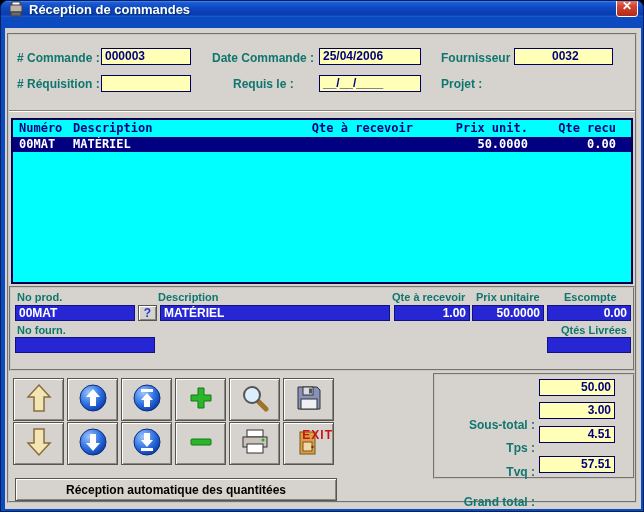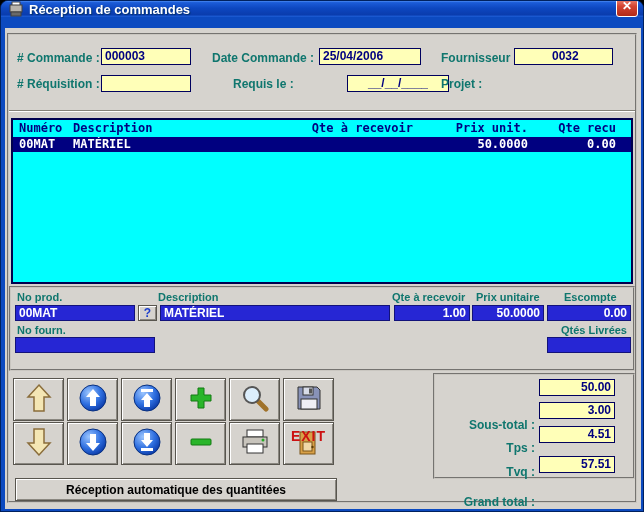--- a/index.html
+++ b/index.html
@@ -37,21 +37,21 @@
     position:absolute; height:17px; background:#ffffb8; border:1px solid #00005e;
     color:#000080; font-weight:bold; font-size:12px; line-height:15px; padding:0 3px;
     white-space:nowrap; overflow:hidden;
   }
   .bfield{
     position:absolute; height:16px; background:#2626d4; border:1px solid #12127a;
     color:#fff; font-weight:bold; font-size:12px; line-height:14px; padding:0 3px;
     white-space:nowrap; overflow:hidden;
   }
   .r{ text-align:right; }
-  .c{ text-align:center;margin-left:28px; }
+  .c{ text-align:left; }
 
   .grid{
     position:absolute; left:6px; top:90px; width:622px; height:166px;
     background:#00ffff; border:2px solid #00004e;
     font-family:"DejaVu Sans Mono",monospace; font-weight:bold; font-size:12px; color:#000080;
   }
   .gcell{ position:absolute; white-space:nowrap; overflow:hidden; }
   .ghead{ top:1px; }
   .grow{ position:absolute; left:0; top:17px; width:100%; height:15px; background:#000080; color:#fff; }
   .grow .gcell{ top:0; }
@@ -74,22 +74,22 @@
     font-size:12px; line-height:14px; text-align:center; cursor:pointer;
   }
 
   .tbtn{
     position:absolute; width:51px; height:43px; cursor:pointer;
     background:#d6d3ce; border:1px solid #58554e;
     box-shadow:inset 1px 1px 0 #ffffff, inset -1px -1px 0 #8a8780;
     display:flex; align-items:center; justify-content:center;
   }
   .exit-label{
-    position:absolute; left:0; right:0; top:5px; text-align:center;
-    color:#cc1111; font-weight:bold; font-size:14px; letter-spacing:1px;
+    position:absolute; left:0; right:0; top:5px; text-align:right;
+    color:#cc1111; font-weight:bold; font-size:12px; letter-spacing:1px;
   }
 
   .totals{ position:absolute; left:428px; top:345px; width:202px; height:106px; }
   .trow{ position:absolute; left:0; width:100%; height:18px; }
   .trow .lbl{ left:2px; top:2px; width:98px; text-align:right;margin-top:37px; }
   .trow .yfield{ left:104px; top:0; width:76px; text-align:right; }
 
   .auto-btn{
     position:absolute; left:10px; top:450px; width:322px; height:23px;
     font-family:"Liberation Sans",sans-serif; font-weight:bold; font-size:12px; color:#000;

